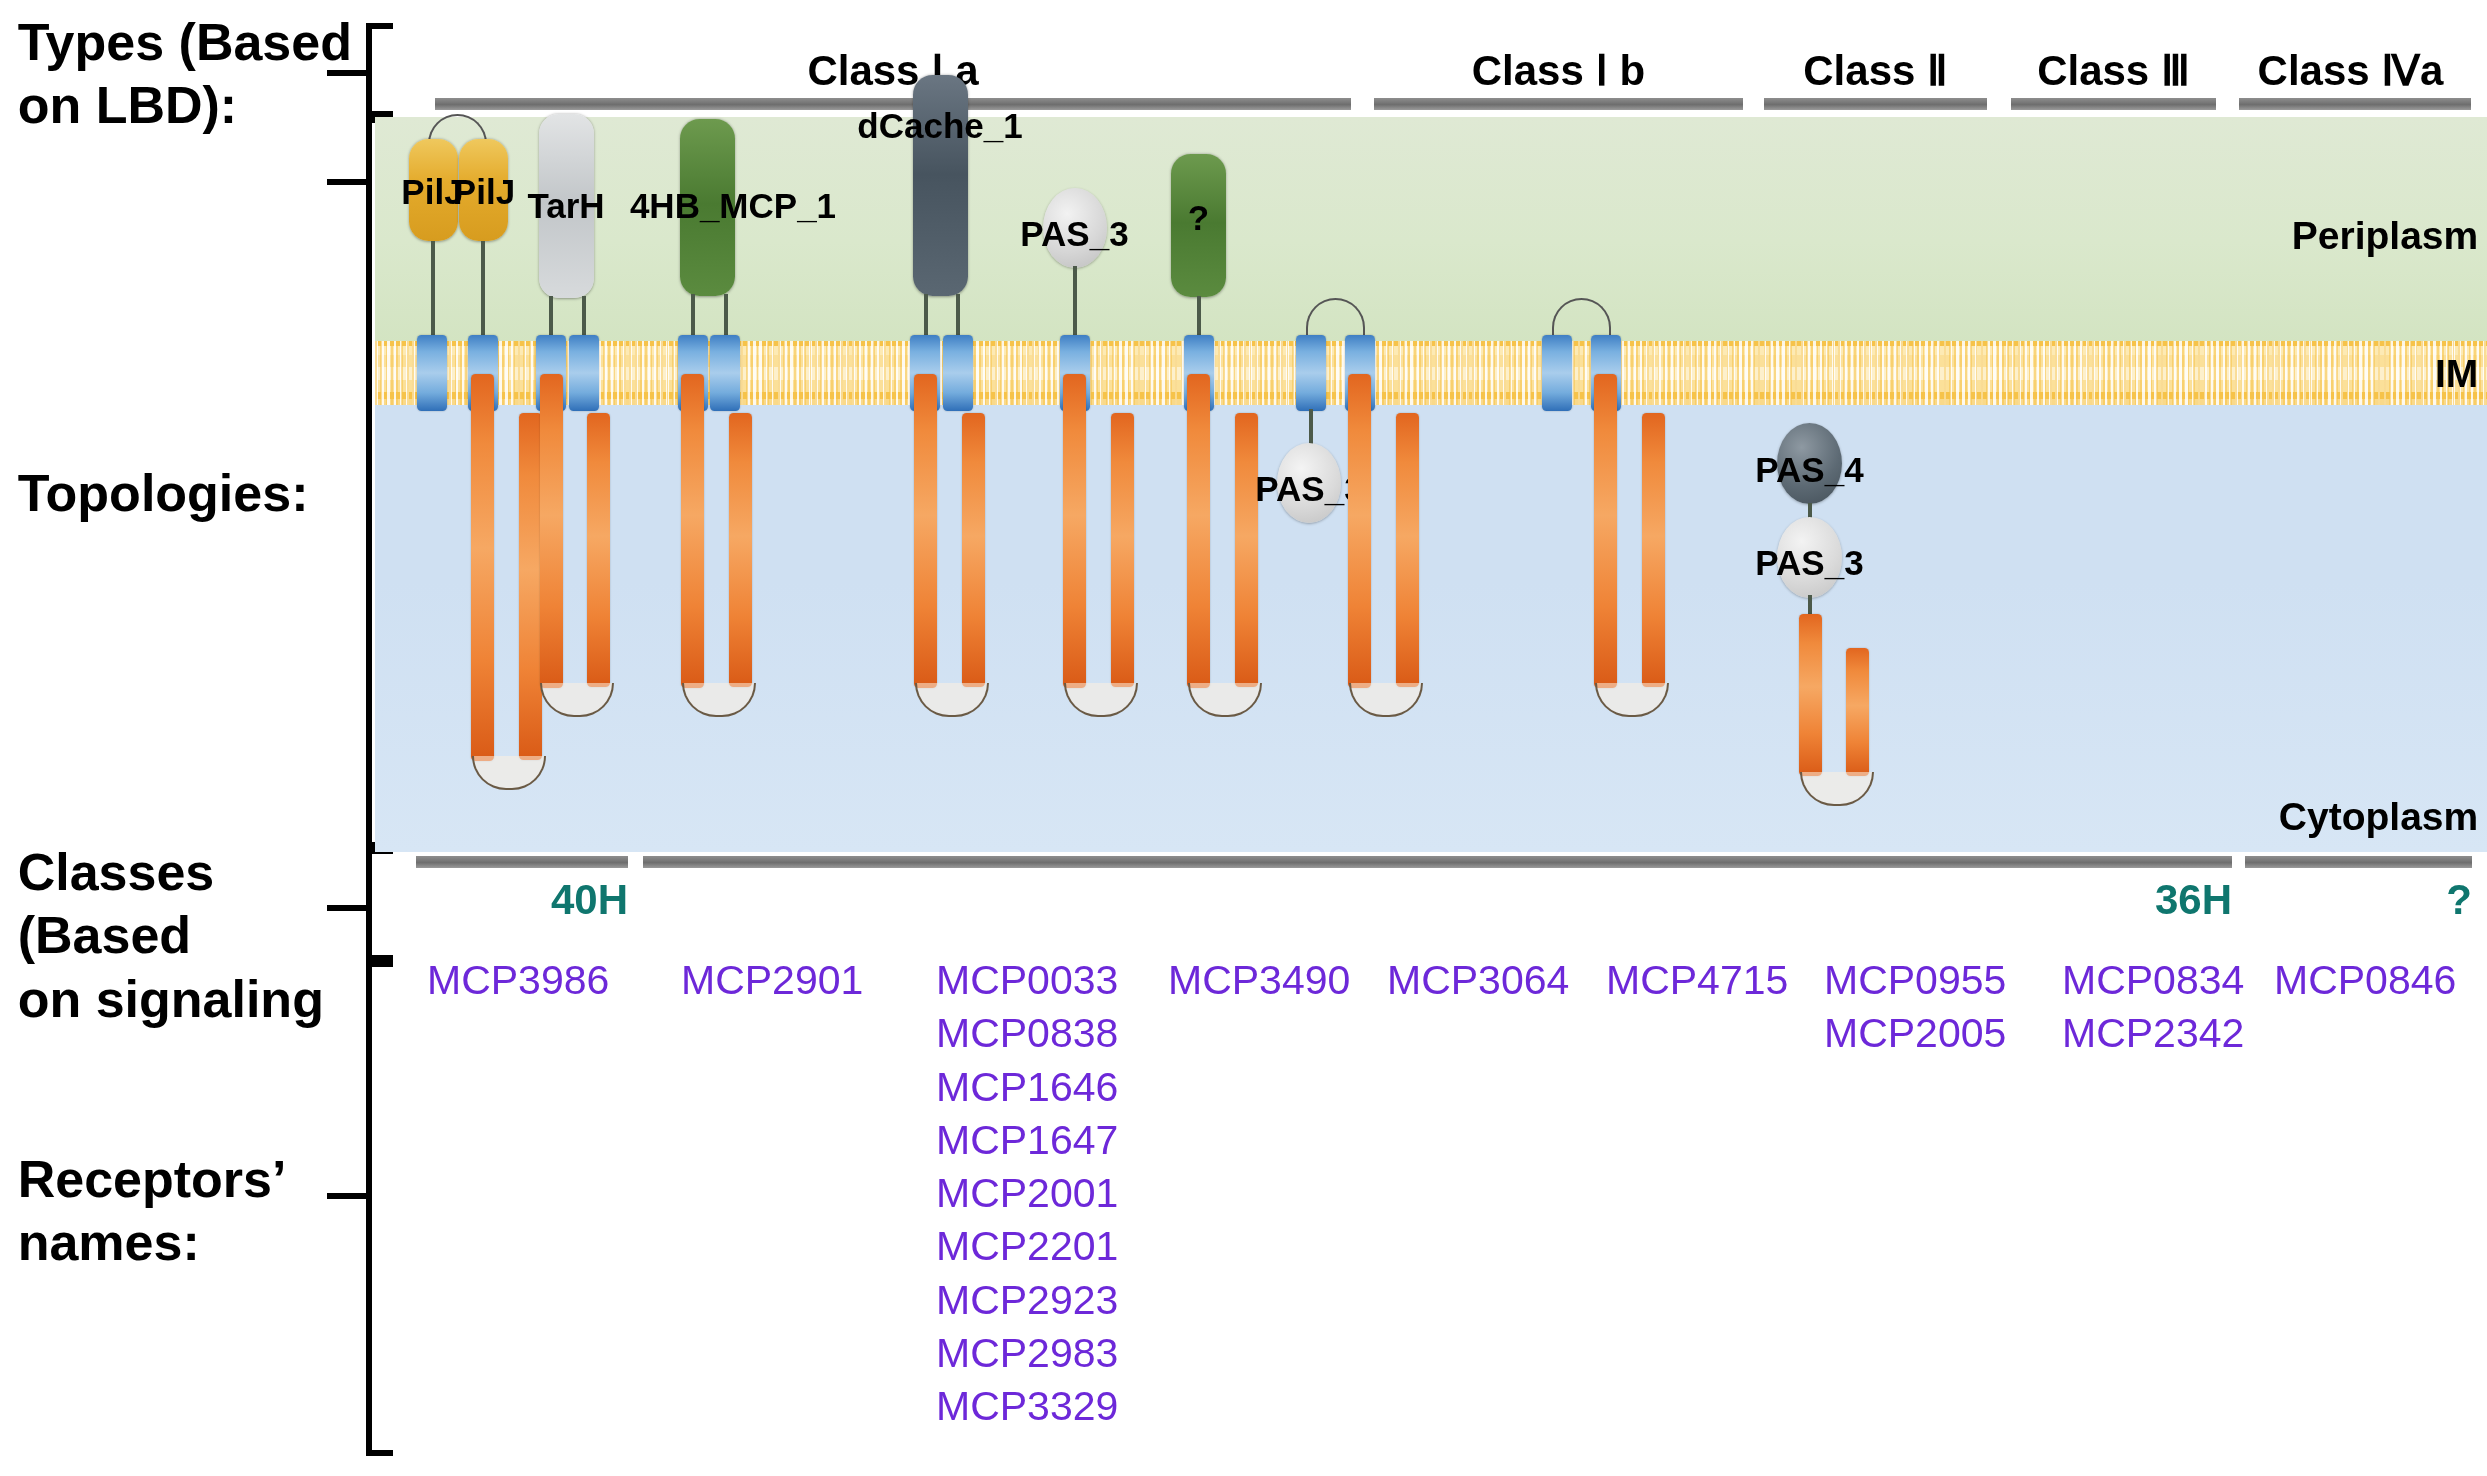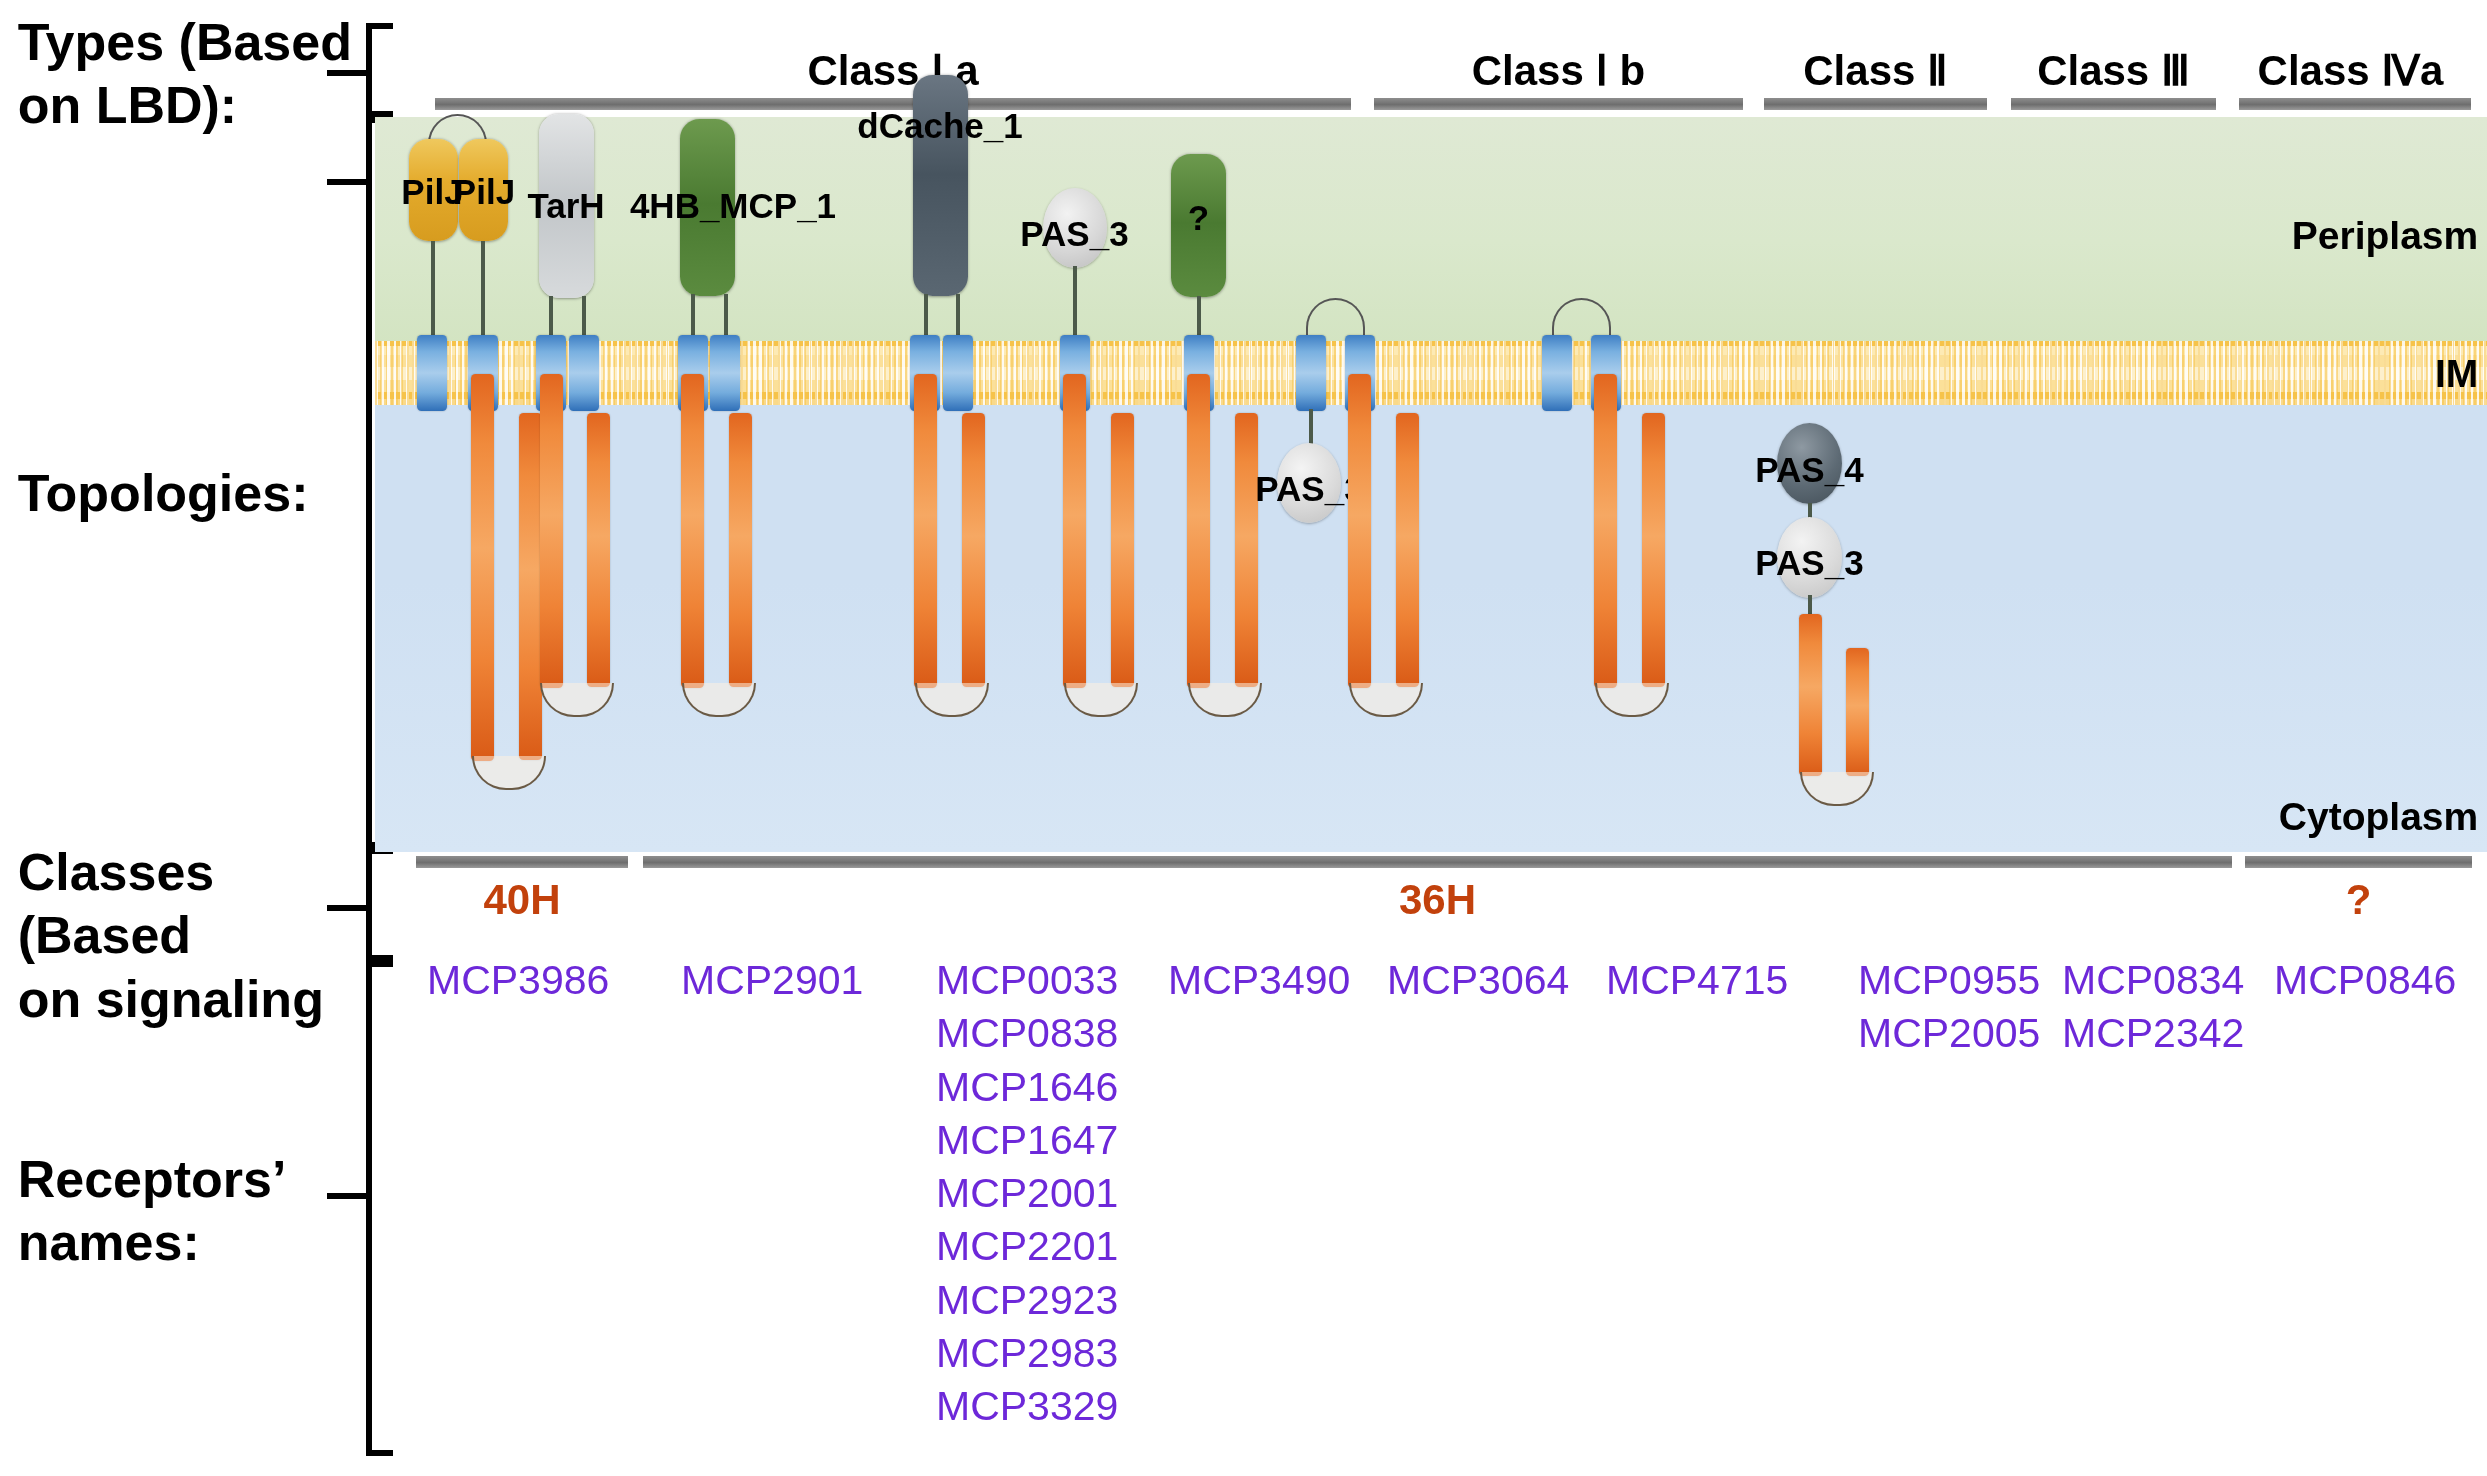--- a/index.html
+++ b/index.html
@@ -41,22 +41,22 @@
   
   .classbar{position:absolute;height:11.5px;
             background:linear-gradient(180deg,#8e8e8e 0%,#6e6e6e 55%,#9a9a9a 100%);}
   .classlbl{position:absolute;font-size:42px;font-weight:bold;color:#000;
             text-align:center;white-space:nowrap;}
   .classlbl .rn{font-family:"Liberation Serif",serif;font-weight:bold;}
 
   
   .sigbar{position:absolute;height:11.5px;
           background:linear-gradient(180deg,#8e8e8e 0%,#6e6e6e 55%,#9a9a9a 100%);}
-  .siglbl{position:absolute;font-size:42px;font-weight:bold;color:#c2410c;
-          text-align:center;white-space:nowrap;}
+  .siglbl{position:absolute;font-size:42px;font-weight:bold;color:#0f766e;
+          text-align:right;white-space:nowrap;}
 
   
   .tm{position:absolute;width:30px;border-radius:4.4px;
       background:linear-gradient(180deg,#3f7fc4 0%,#79b0e0 22%,#a9cdec 50%,#74acdd 76%,#2f6fb8 100%);
       box-shadow:0 0 1.8px rgba(0,0,0,.3);}
   .hel{position:absolute;width:23px;border-radius:4.4px;
        background:linear-gradient(180deg,#e2661f 0%,#f08a3c 18%,#f6a863 45%,#ef8336 74%,#d95a16 100%);
        box-shadow:0 0 1.8px rgba(0,0,0,.25);}
   .stalk{position:absolute;width:3.5px;background:#4c5a4a;}
   .lbdbox{position:absolute;border-radius:19.5px;box-shadow:0 0.9px 2.7px rgba(0,0,0,.35);}
@@ -276,21 +276,21 @@
 </div>
 
 <div class="namecol" style="left:1387px;top:954px;">
   <div>MCP3064</div>
 </div>
 
 <div class="namecol" style="left:1606px;top:954px;">
   <div>MCP4715</div>
 </div>
 
-<div class="namecol" style="left:1824px;top:954px;margin-left:34px;">
+<div class="namecol" style="left:1824px;top:954px;">
   <div>MCP0955</div>
   <div>MCP2005</div>
 </div>
 
 <div class="namecol" style="left:2062px;top:954px;">
   <div>MCP0834</div>
   <div>MCP2342</div>
 </div>
 
 <div class="namecol" style="left:2274px;top:954px;">

